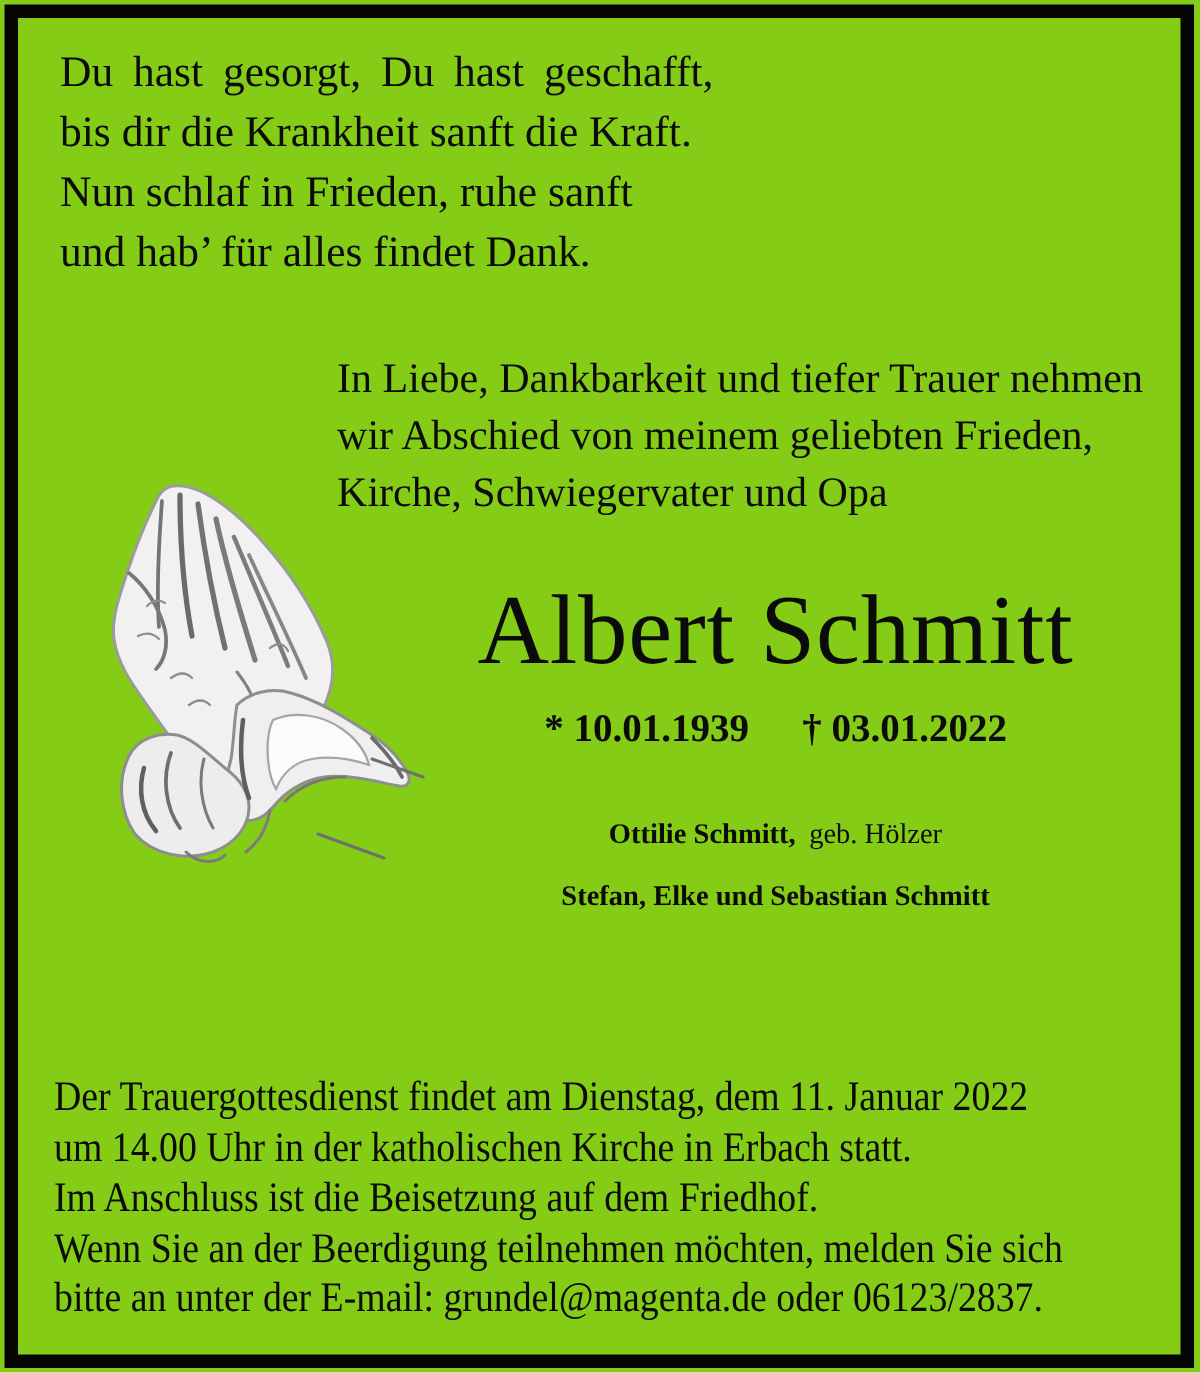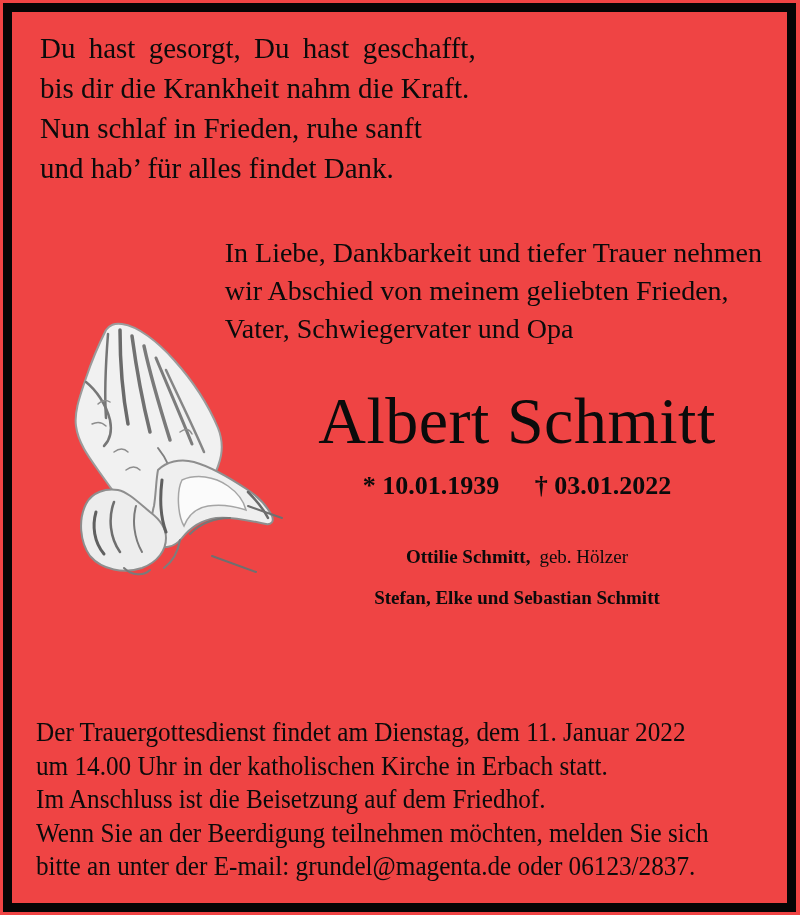--- a/index.html
+++ b/index.html
@@ -4,21 +4,21 @@
 <style>
   html, body {
     margin: 0;
     padding: 0;
     background: #ffffff;
   }
   .page {
     position: relative;
     width: 800px;
     height: 915px;
-    background: #ef4444;
+    background: #84cc16;
     color: #0b0b0b;
     font-family: "Liberation Serif", "DejaVu Serif", serif;
     overflow: hidden;
   }
   .frame {
     position: absolute;
     left: 3px; top: 3px; right: 4px; bottom: 3px;
     border: 9px solid #050505;
     pointer-events: none;
   }
@@ -90,29 +90,29 @@
 </style>
 </head>
 <body>
 
 <div class="page">
 
   <div class="frame"></div>
 
   <div class="poem">
     <div class="ws-wide">Du hast gesorgt, Du hast geschafft,</div>
-    <div>bis dir die Krankheit nahm die Kraft.</div>
+    <div>bis dir die Krankheit sanft die Kraft.</div>
     <div>Nun schlaf in Frieden, ruhe sanft</div>
     <div>und hab’ für alles findet Dank.</div>
   </div>
 
   <div class="intro">
     <div>In Liebe, Dankbarkeit und tiefer Trauer nehmen</div>
     <div>wir Abschied von meinem geliebten Frieden,</div>
-    <div>Vater, Schwiegervater und Opa</div>
+    <div>Kirche, Schwiegervater und Opa</div>
   </div>
 
   <svg class="hands" viewBox="0 0 240 258" xmlns="http://www.w3.org/2000/svg">
 
     <path d="M44,10 C38,22 30,40 24,58 C18,76 12,92 14,106 C16,122 26,136 36,150
              C46,164 54,176 62,184 C76,196 96,200 112,194 C128,188 142,176 150,160
              C158,144 164,128 156,108 C146,84 130,60 112,40 C96,22 76,6 60,4
              C52,3 48,5 44,10 Z" fill="#f1f1f1" stroke="#9b9b9b" stroke-width="2"></path>
 
     <g fill="none" stroke-linecap="round">

